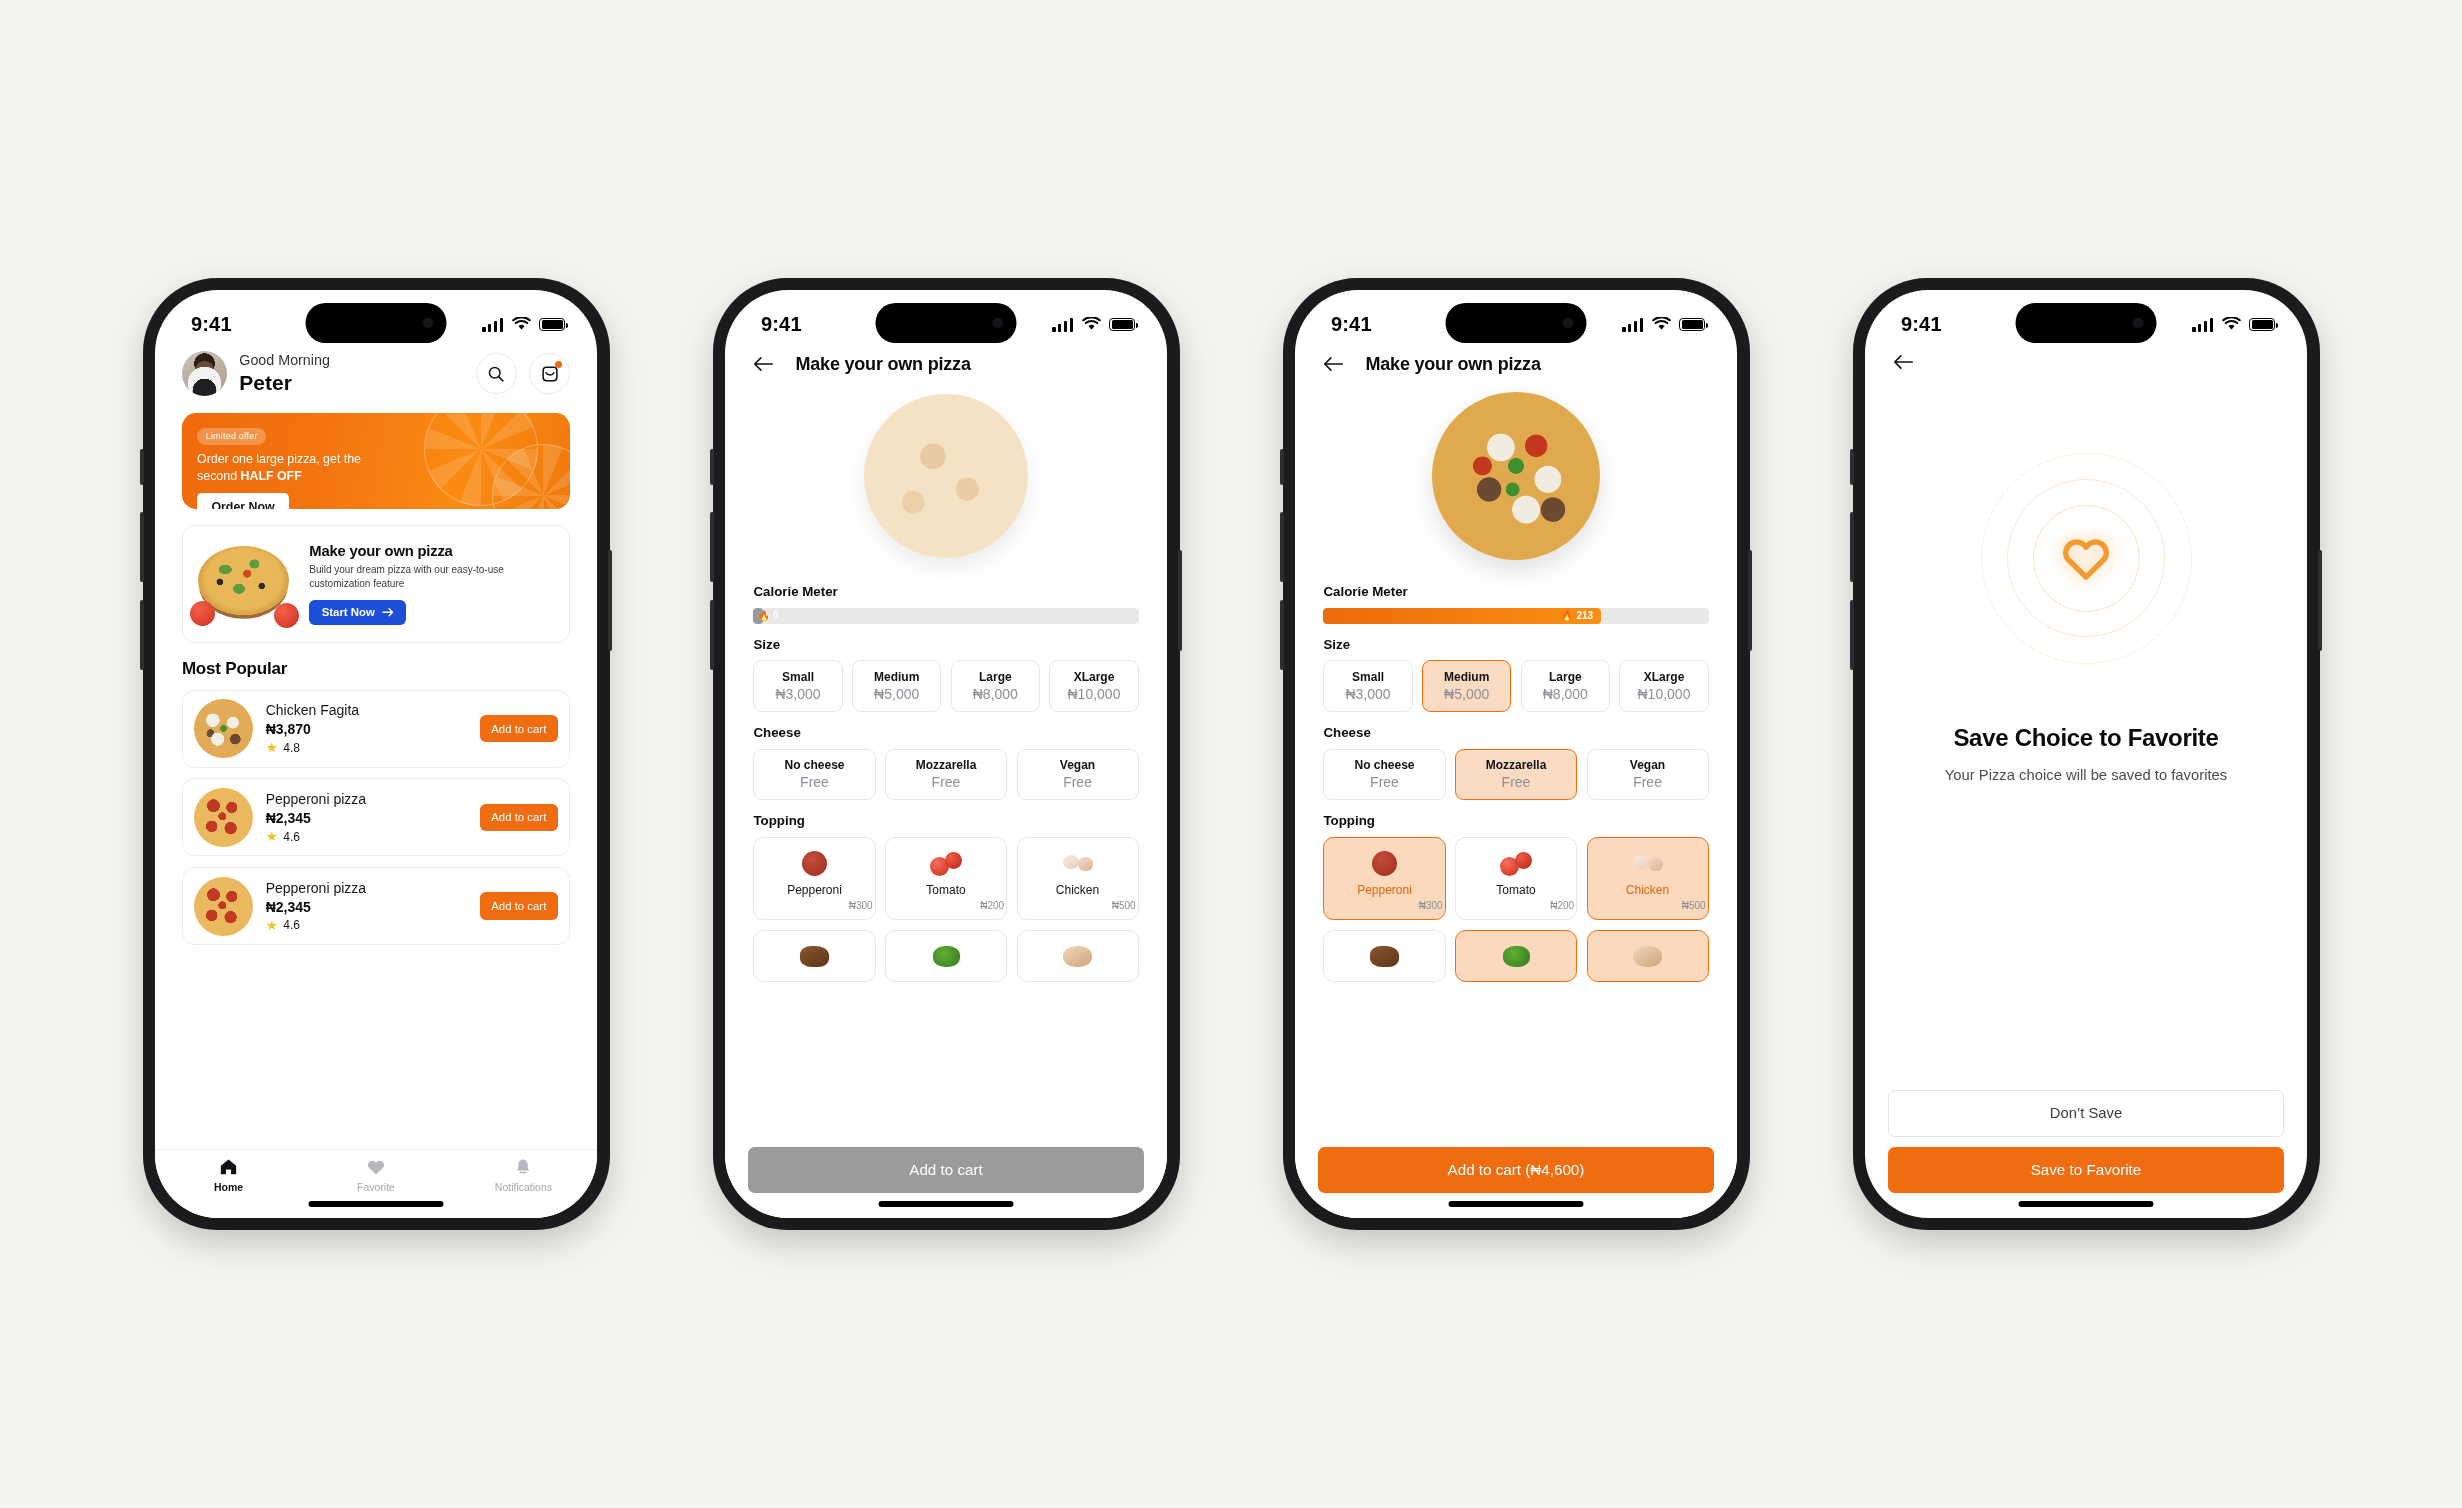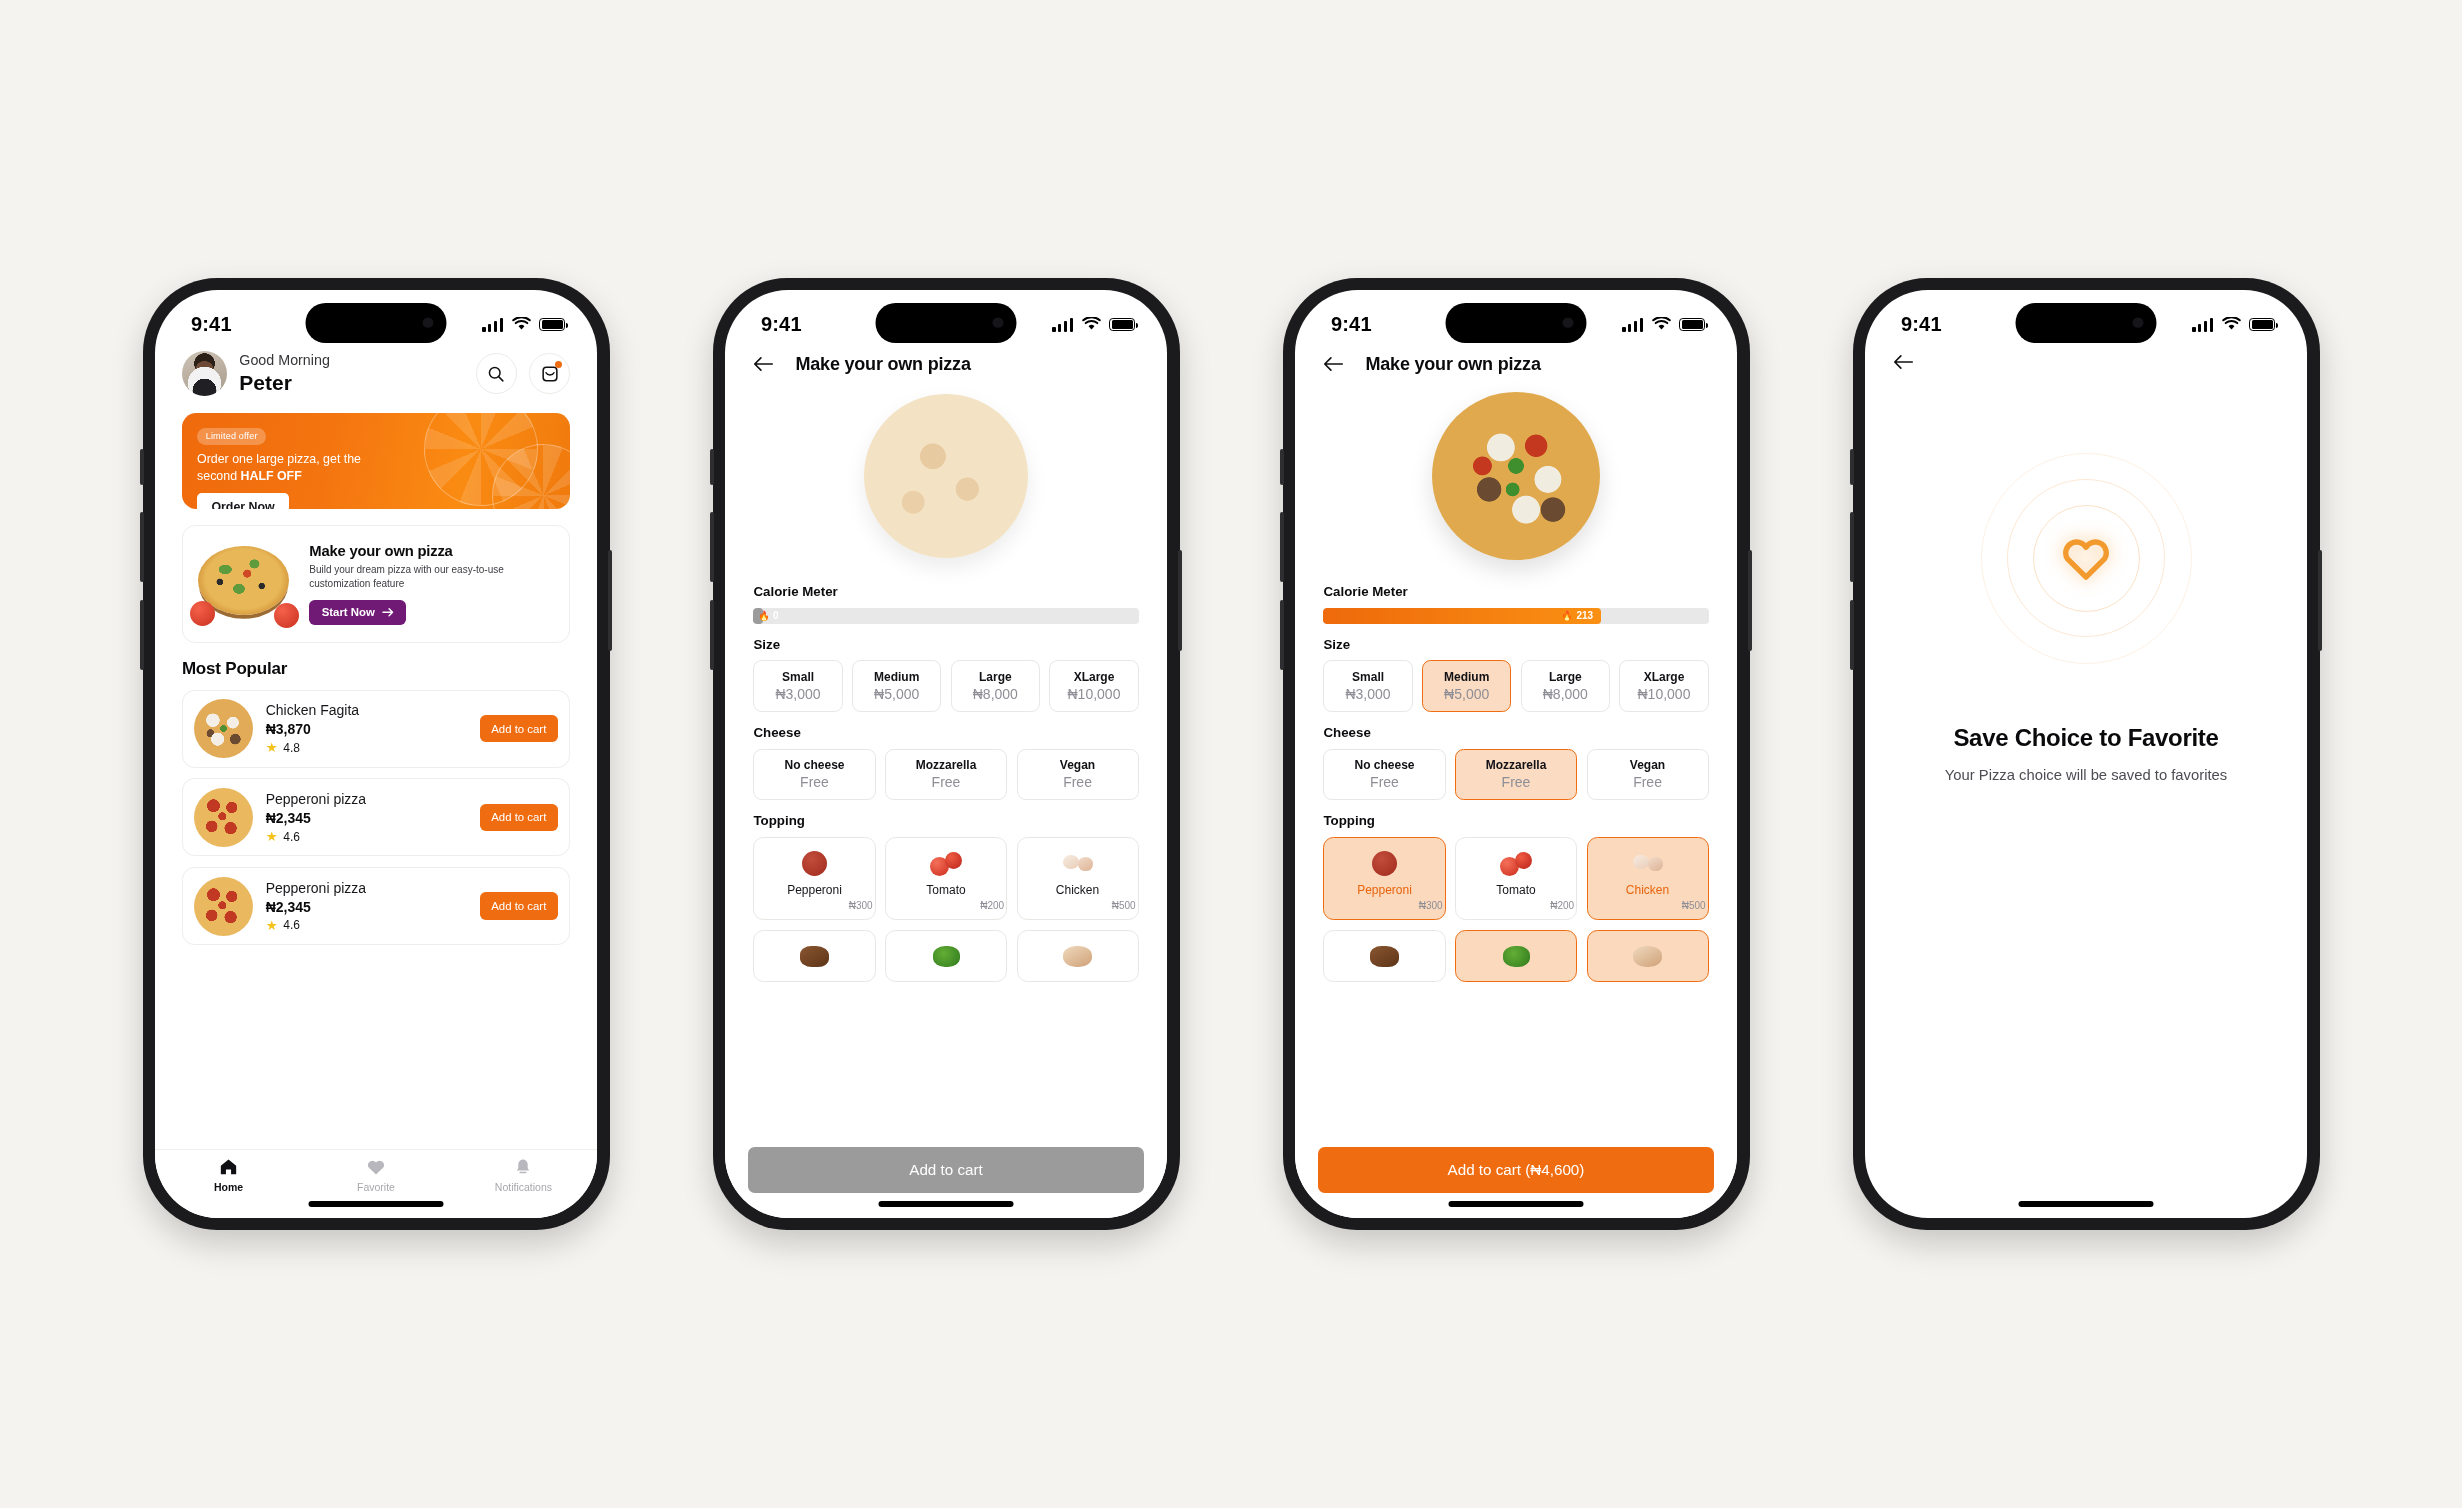--- a/index.html
+++ b/index.html
@@ -136,21 +136,21 @@
       radial-gradient(ellipse at 50% 48%, #e8b858 0 58%, #d79b3e 72%, #c98b33 100%);
     box-shadow:0 4.8px 0 -1px #9c6a33;
   }
   .tomato { position:absolute;width:25px;height:25px;border-radius:50%;background:radial-gradient(circle at 34% 30%,#f4614a,#c9301f); }
   .tm1{left:1.9px;bottom:5.7px} .tm2{right:3.8px;bottom:3.8px}
   .mycard-body { flex:1; }
   .mycard-title { font-size:14.8px; font-weight:800; color:#0c0c0f; letter-spacing:-0.2px; }
   .mycard-sub { font-size:10px; color:#3c3c42; line-height:1.42; margin-top:3.8px; }
   .start-btn {
     margin-top:8.6px; display:inline-flex; align-items:center; gap:6.7px;
-    background:#701a75; color:#fff; font-size:11.4px; font-weight:600;
+    background:#1d4ed8; color:#fff; font-size:11.4px; font-weight:600;
     padding:6.7px 12.4px; border-radius:5.7px;
   }
 
   .sec-title { margin:16px 27px 0 27px; font-size:17px; font-weight:800; color:#0a0a0c; letter-spacing:-0.2px; }
 
   .prod {
     margin: 10.5px 27px 0 27px; border:1.3px solid #efedea; border-radius:12.4px;
     display:flex; align-items:center; padding:8.6px 11.4px; gap:12.4px; background:#fff;
   }
   .prod-img { width:59px;height:59px;border-radius:50%;flex:0 0 auto; }
@@ -764,18 +764,22 @@
           <div class="ring r2"></div>
           <div class="ring r3"></div>
           <svg class="heart" viewBox="0 0 52 48">
             <path d="M26 44 6.5 24.6a11.2 11.2 0 0 1 19.5-11.8A11.2 11.2 0 0 1 45.5 24.6Z" fill="none" stroke="#f29a2e" stroke-width="5.6" stroke-linejoin="round"></path>
           </svg>
         </div>
         <div class="fav-title">Save Choice to Favorite</div>
         <div class="fav-sub">Your Pizza choice will be saved to favorites</div>
       </div>
 
+      <div class="fav-buttons">
+        <span class="btn-ghost">Don’t Save</span>
+        <span class="cta primary">Save to Favorite</span>
+      </div>
       <div class="home-ind"></div>
     </div>
   </div>
 
 </div>
 
 
 </body></html>

